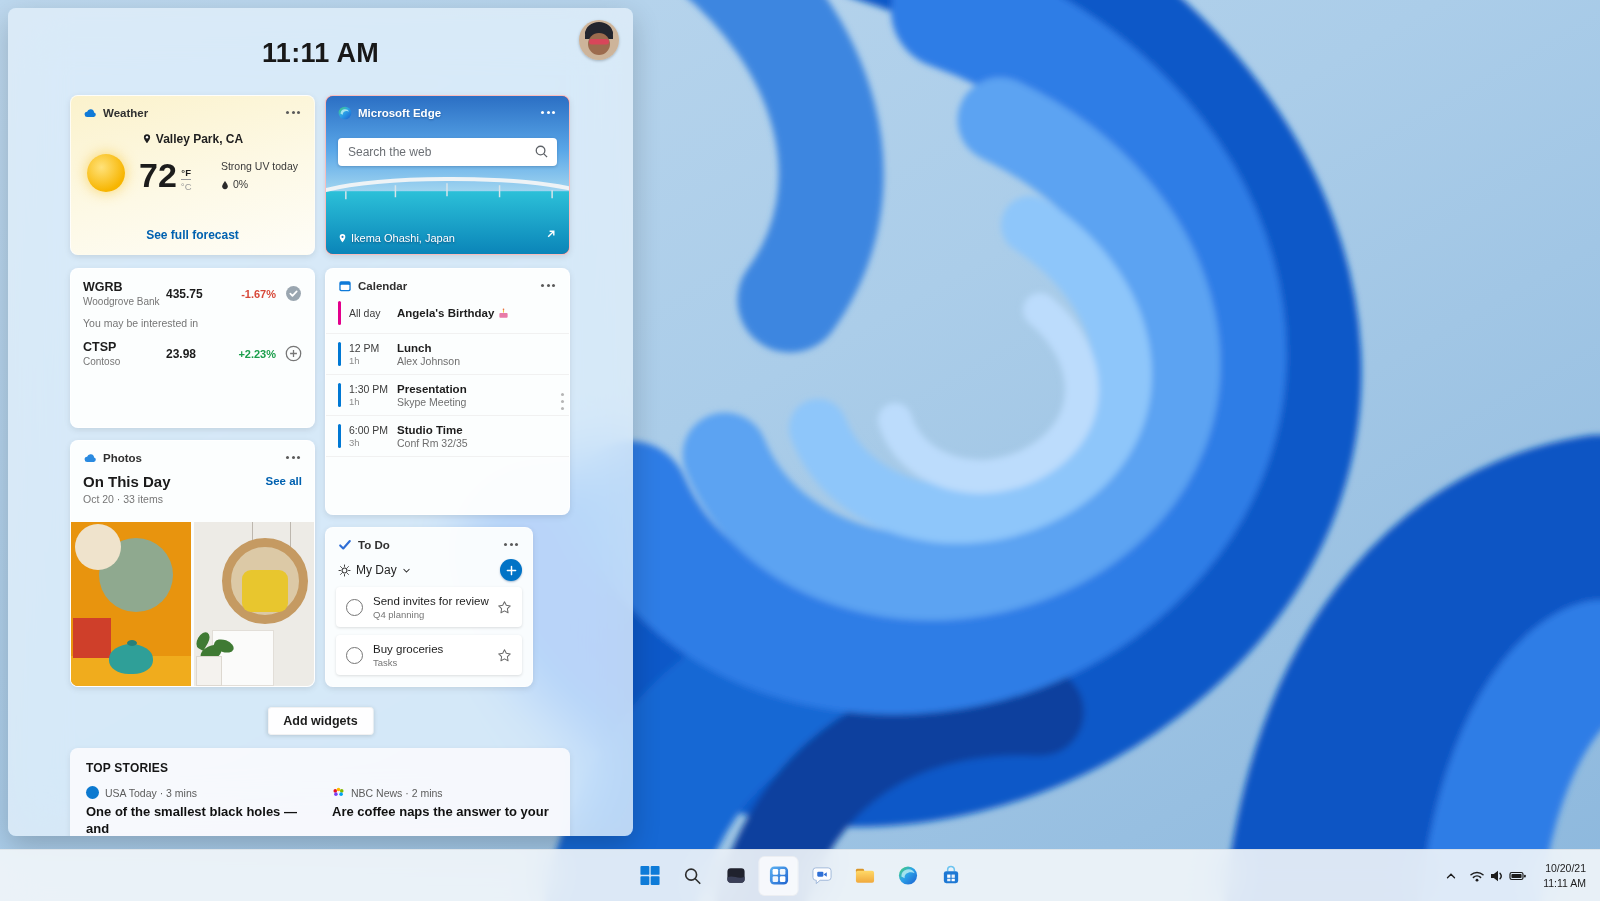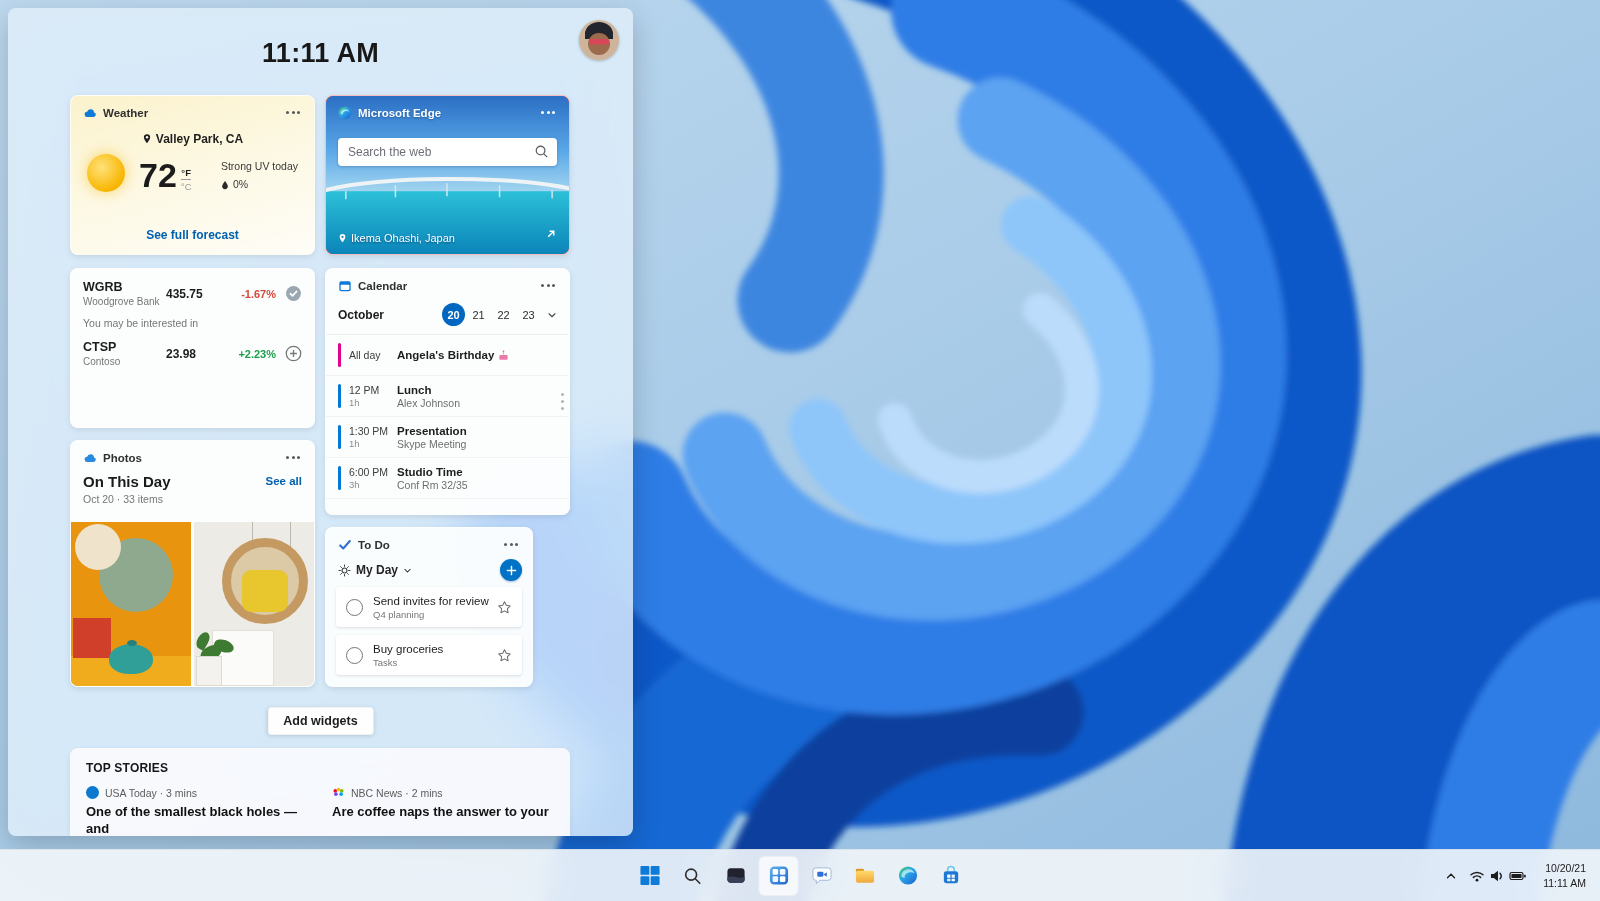--- a/index.html
+++ b/index.html
@@ -104,21 +104,21 @@
   .ph-right .string{position:absolute;top:0;width:1px;height:36px;background:#bdb7ae}
   .ph-right .ring{position:absolute;right:6px;top:16px;width:86px;height:86px;border-radius:50%;border:9px solid #c59a62;background:#dcc9a6}
   .ph-right .pillow{position:absolute;right:26px;top:48px;width:46px;height:42px;border-radius:9px;background:#e8c62e}
   .ph-right .cab{position:absolute;left:18px;bottom:0;width:62px;height:56px;background:#fbfbfa;border:1px solid #e2ded8}
   .ph-right .leaf{position:absolute;background:#3f7a33;border-radius:50% 50% 50% 0}
   .ph-right .pot{position:absolute;left:2px;bottom:0;width:26px;height:30px;background:#f4f2ee;border:1px solid #ddd8d0}
 
   
   .todo{left:317px;top:519px;width:208px;height:160px;background:rgba(252,253,254,0.96)}
   .td-myday{display:flex;align-items:center;gap:5px;padding:7px 10px 6px 12px}
-  .td-myday .lbl{font-size:12px;font-weight:700;color:#252525}
+  .td-myday .lbl{font-size:12px;font-weight:400;color:#252525}
   .td-add{margin-left:auto;width:22px;height:22px;border-radius:50%;background:#0173c6;color:#fff;display:flex;align-items:center;justify-content:center;cursor:pointer;box-shadow:0 1px 2px rgba(0,60,120,.35)}
   .task{display:flex;align-items:center;background:#fff;border-radius:4px;box-shadow:0 1px 3px rgba(0,0,0,.13);
     margin:0 10px 8px 10px;height:40px;padding:0 10px;cursor:pointer}
   .task .cb{width:17px;height:17px;border-radius:50%;border:1.5px solid #767676;flex:none;cursor:pointer}
   .task .tx{flex:1;min-width:0;margin-left:10px}
   .task .tx .t{font-size:11.5px;color:#1d1d1d}
   .task .tx .s{font-size:9.5px;color:#767676;margin-top:2px}
   .task .star{flex:none;cursor:pointer;display:flex}
 
   
@@ -329,34 +329,20 @@
           <rect x="1.5" y="2.5" width="13" height="11.5" rx="2" fill="#0f7ad8"></rect>
           <rect x="3" y="6.5" width="10" height="6" rx="1" fill="#fff"></rect>
         </svg>
         <span class="w-title">Calendar</span>
         <span class="dots">
             <i></i>
             <i></i>
             <i></i>
           </span>
       </div>
-      <div class="cal-strip">
-        <span class="cal-month">October</span>
-        <div class="cal-days">
-          <span class="cal-day sel">20</span>
-          <span class="cal-day">21</span>
-          <span class="cal-day">22</span>
-          <span class="cal-day">23</span>
-        </div>
-        <span class="cal-chev">
-          <svg width="10" height="10" viewBox="0 0 12 12">
-              <path d="M2.5 4.5 L6 8 L9.5 4.5" stroke="#444" stroke-width="1.4" fill="none" stroke-linecap="round"></path>
-            </svg>
-        </span>
-      </div>
       <div class="ev">
         <span class="ev-bar pink"></span>
         <div class="ev-time">
             <div class="t">All day</div>
           </div>
         <div class="ev-body">
           <div class="t">
               <span>Angela's Birthday</span>
             <svg width="11" height="11" viewBox="0 0 12 12">
               <rect x="1.5" y="5.5" width="9" height="5" rx="1" fill="#e87ba8"></rect>

